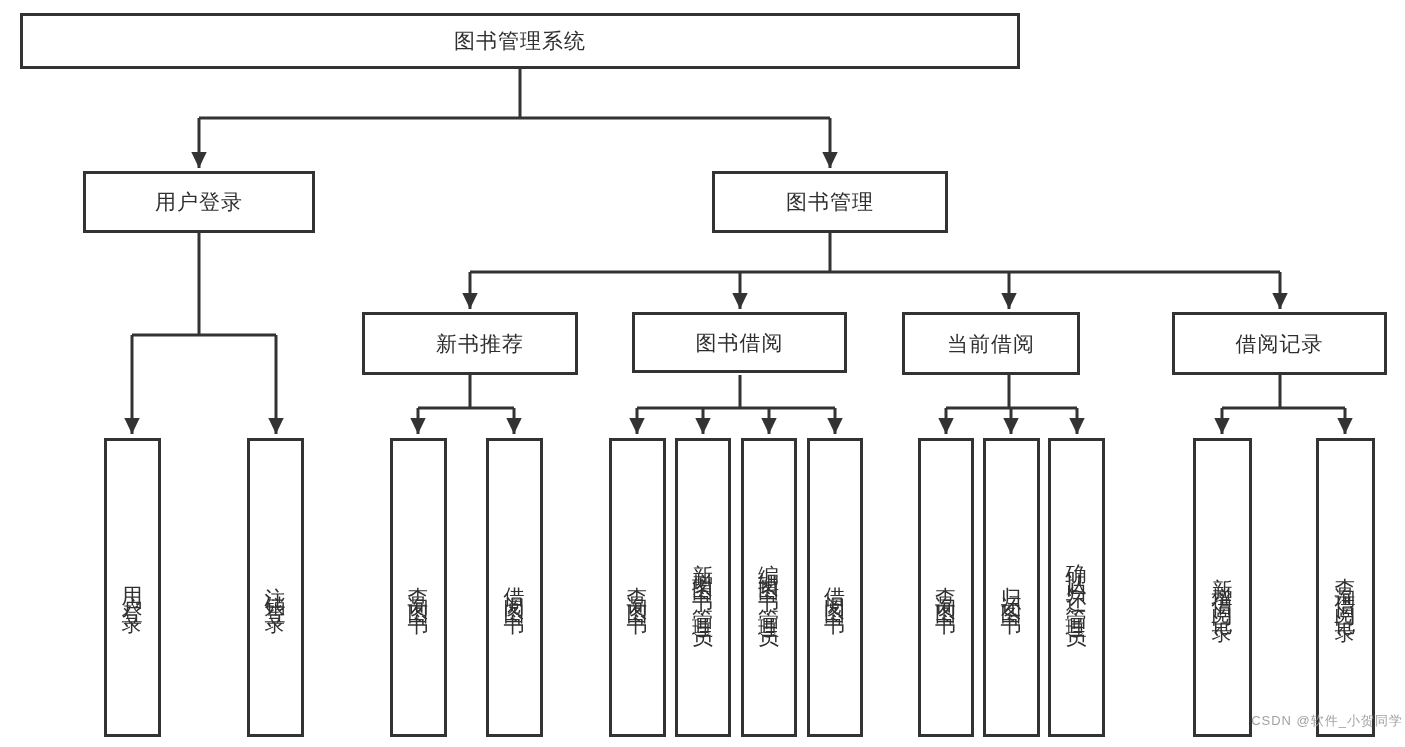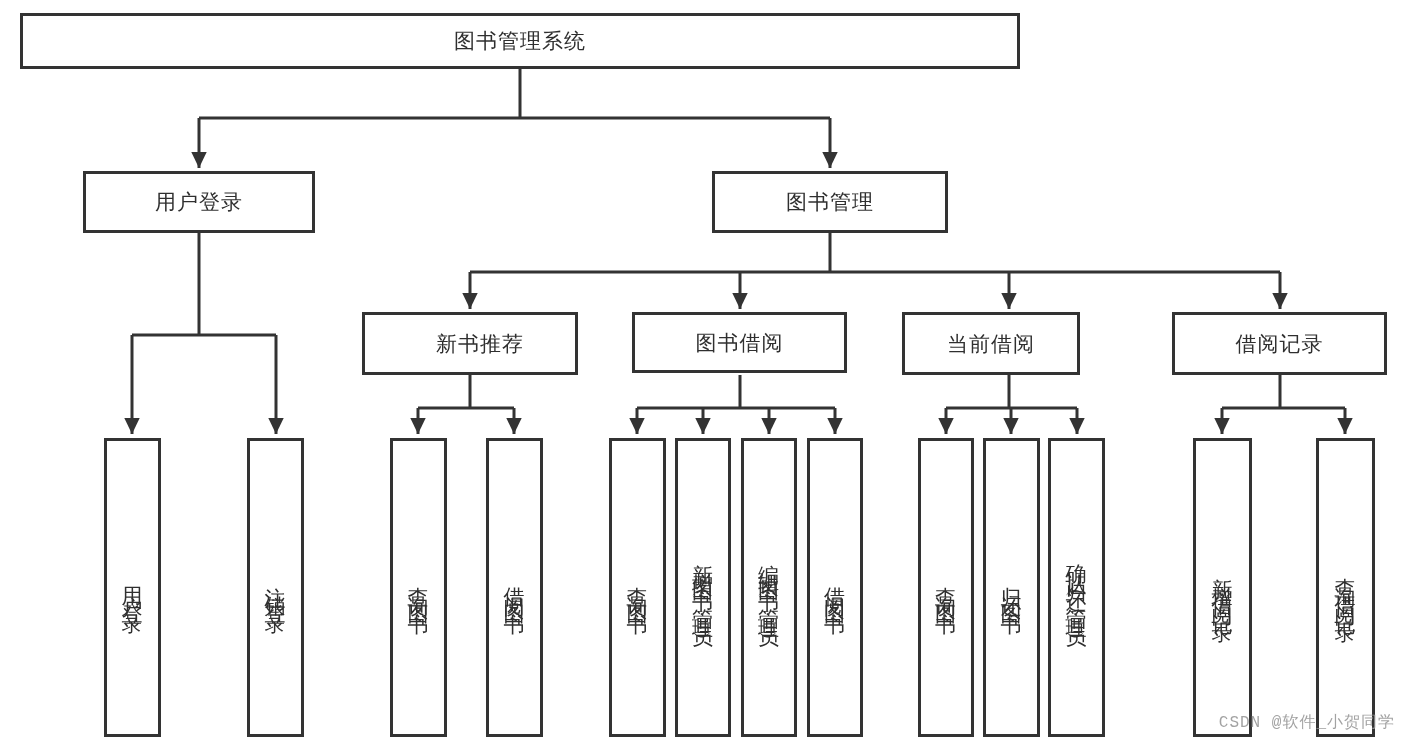--- a/index.html
+++ b/index.html
@@ -37,26 +37,25 @@
     text-orientation: mixed;
     font-size: 21px;
     letter-spacing: 9px;
     line-height: 1;
     color: #2f2f2f;
     white-space: nowrap;
   }
   .watermark {
     position: absolute;
     top: 712px;
-    right: 10px;
-    font-size: 16px;
+    right: 2px;
+    font-size: 13px;
     color: rgba(152, 152, 152, 0.9);
     letter-spacing: 1px;
     white-space: nowrap;
-    font-family: Liberation Mono, monospace;
   }
 </style>
 </head>
 <body>
 
 <div class="canvas">
 
   <svg class="connectors" viewBox="0 0 1405 747" xmlns="http://www.w3.org/2000/svg">
     <defs>
       <marker id="arw" markerUnits="strokeWidth" markerWidth="6.5" markerHeight="6" refX="5.4" refY="2.6" orient="auto">

